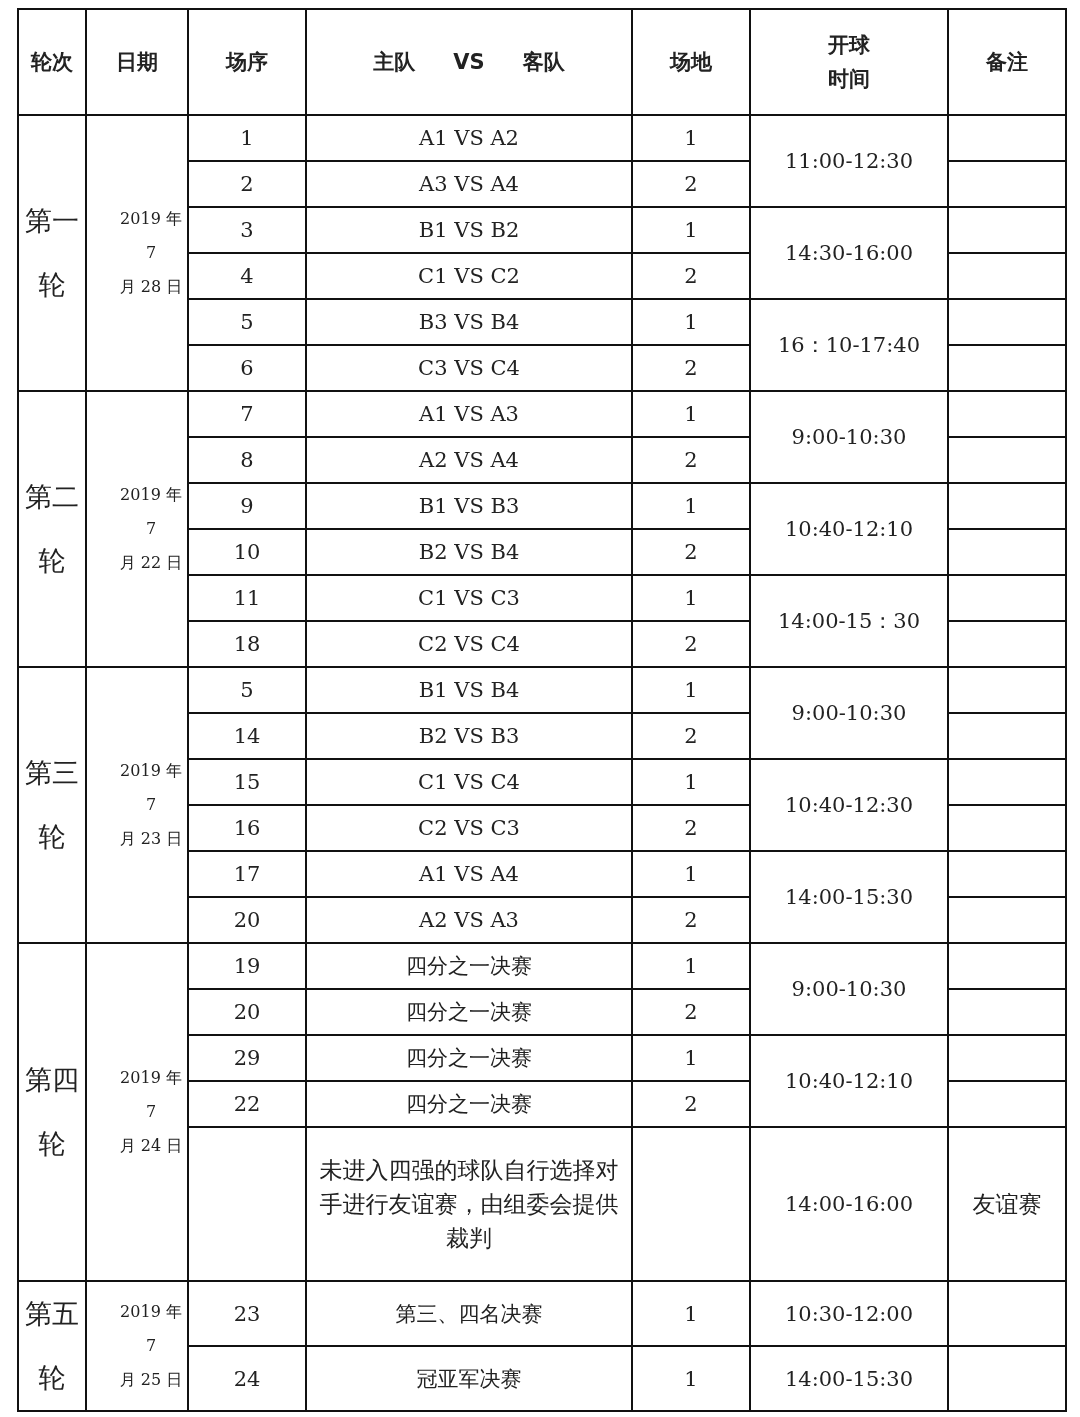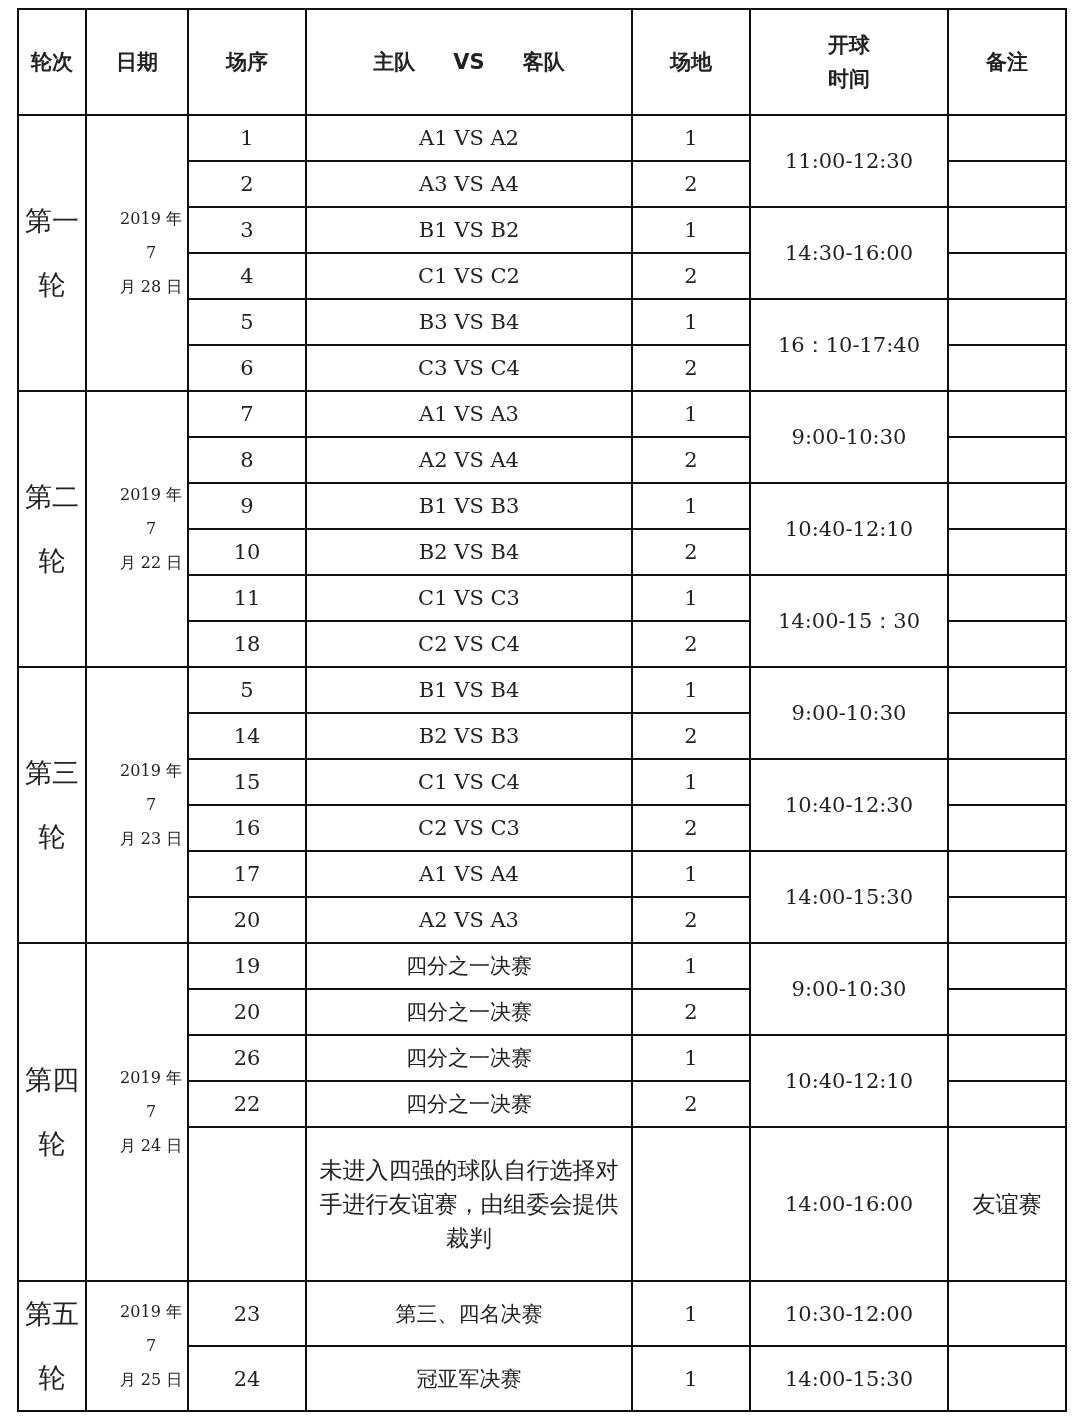--- a/index.html
+++ b/index.html
@@ -173,21 +173,21 @@
         <td rowspan="2">9:00-10:30</td>
         <td></td>
       </tr>
       <tr class="r">
         <td>20</td>
         <td>四分之一决赛</td>
         <td>2</td>
         <td></td>
       </tr>
       <tr class="r">
-        <td>26</td>
+        <td>29</td>
         <td>四分之一决赛</td>
         <td>1</td>
         <td rowspan="2">10:40-12:10</td>
         <td></td>
       </tr>
       <tr class="r">
         <td>22</td>
         <td>四分之一决赛</td>
         <td>2</td>
         <td></td>

